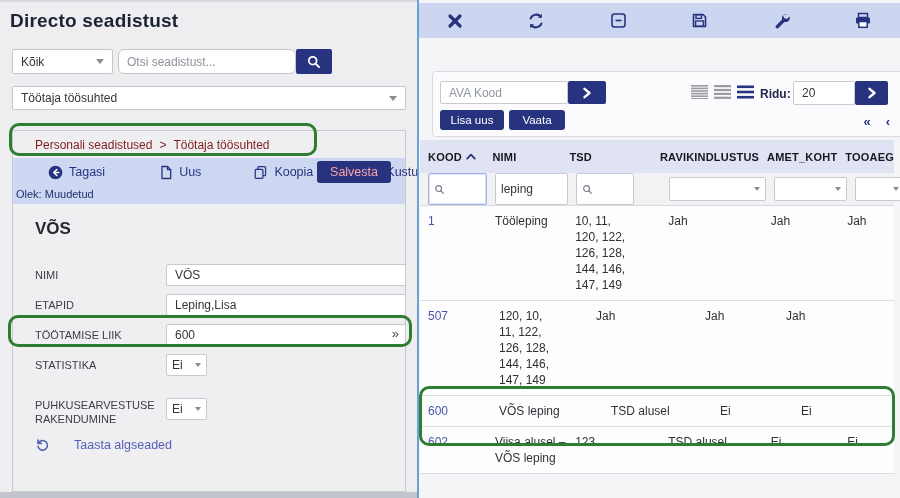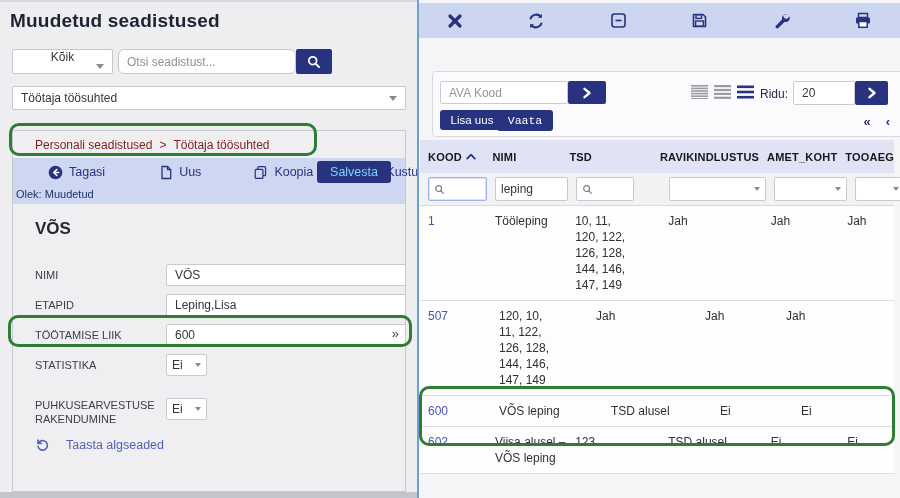--- a/index.html
+++ b/index.html
@@ -8,54 +8,54 @@
   .stage { position:relative; width:900px; height:498px; background:#fff; }
 
   
   .left-panel { position:absolute; left:0; top:0; width:417px; height:498px;
                 background:#eeeef0; border-top:2px solid #d9d9dd; }
   .lp-title { position:absolute; left:10px; top:8px; font-size:19px; font-weight:bold; color:#1c2433; letter-spacing:.2px; }
 
   .sel { background:#fff; border:1px solid #c6c6cc; border-radius:2px; display:flex; align-items:center;
          font-size:12px; color:#33353a; padding:0 8px; position:absolute; cursor:pointer; }
   .sel .caret { margin-left:auto; width:0; height:0; border-left:4px solid transparent; border-right:4px solid transparent; border-top:5px solid #8a8a92; }
-  .cat-select { left:12px; top:47px; width:101px; height:25px;flex-direction:column; }
+  .cat-select { left:12px; top:47px; width:101px; height:25px; }
   .section-select { left:12px; top:84px; width:394px; height:24px; }
 
   .search-input { position:absolute; left:118px; top:47px; width:178px; height:25px; border:1px solid #c6c6cc;
                   border-radius:6px; font-size:12px; padding:0 8px; color:#33353a; font-family:inherit; }
   .search-input::placeholder { color:#8d919a; }
   .search-btn { position:absolute; left:296px; top:47px; width:36px; height:25px; background:#27337f; border:none;
                 border-radius:2px; display:flex; align-items:center; justify-content:center; cursor:pointer; }
 
   .card { position:absolute; left:12px; top:128px; width:394px; height:362px;
           border:1px solid #c7c9d0; background:#efeff1; }
   .breadcrumb { position:absolute; left:22px; top:7px; font-size:12px; color:#7f1d1d; display:flex; gap:7px; }
   .toolbar-band { position:absolute; left:0; top:27px; width:100%; height:46px; background:#cdd7f1; }
   .toolbar-row { position:absolute; left:0; top:0; width:100%; height:28px; display:flex; align-items:center;gap:28px; }
   .tb-item { display:flex; align-items:center; gap:6px; color:#27337f; font-size:12.5px; cursor:pointer; }
   .tb-tagasi { margin-left:35px; } .tb-uus { margin-left:26px; } .tb-koopia { margin-left:24px; } .tb-kustuta { margin-left:26px; }
-  .save-btn { position:absolute; right:14px; top:3px; background:#27337f; color:#7dd3fc; border:none; border-radius:3px;
+  .save-btn { position:absolute; right:14px; top:3px; background:#27337f; color:#fca5a5; border:none; border-radius:3px;
               font-size:12.5px; padding:4px 13px; cursor:pointer; font-family:inherit; }
   .olek { position:absolute; left:3px; top:30px; font-size:11px; color:#20306f; }
 
   .vos-heading { position:absolute; left:22px; top:88px; font-size:17px; font-weight:bold; color:#26282e; }
 
   .form-row { position:absolute; left:0; width:100%; }
   .f-label { position:absolute; left:22px; top:4px; font-size:11px; color:#3b3d45; width:115px; line-height:14px; }
   .f-input { position:absolute; left:153px; width:240px; height:22px; border:1px solid #c9c9cf; border-radius:2px;
              background:#fff; font-size:12px; padding:0 8px; color:#33353a; font-family:inherit; }
   .f-input-wrap { position:absolute; left:153px; width:240px; height:22px; }
   .f-input-wrap .f-input { left:0; width:100%; }
   .expand-glyph { position:absolute; right:7px; top:2px; font-size:13px; color:#4a4d58; cursor:pointer; }
   .mini-sel { left:153px; width:41px; height:22px; position:absolute; background:#fff; border:1px solid #c9c9cf; border-radius:2px;
               display:flex; align-items:center; font-size:12px; color:#33353a; padding:0 5px; cursor:pointer; }
   .mini-sel .caret { margin-left:auto; width:0; height:0; border-left:3.5px solid transparent; border-right:3.5px solid transparent; border-top:4.5px solid #8a8a92; }
 
-  .reset-link { position:absolute; left:22px; top:306px; display:flex; align-items:center; gap:16px;
+  .reset-link { position:absolute; left:22px; top:306px; display:flex; align-items:center; gap:24px;
                 color:#5560b8; font-size:12.5px; cursor:pointer; }
 
   .bottom-strip { position:absolute; left:0; bottom:0; width:417px; height:6px; background:#c2c5cb; }
 
   
   .annot { position:absolute; border:3px solid #2e7d32; border-radius:10px; pointer-events:none; z-index:50; }
 
   
   .panel-divider { position:absolute; left:417px; top:0; width:2px; height:498px; background:#69a3d6; }
 
@@ -69,41 +69,41 @@
                   border:1px solid #d9d9df; border-radius:4px; }
   .ava-input { position:absolute; left:7px; top:9px; width:128px; height:23px; border:1px solid #c9c9cf; border-radius:2px;
                font-size:12px; padding:0 8px; color:#33353a; font-family:inherit; }
   .ava-input::placeholder { color:#9096a0; }
   .go-btn { position:absolute; background:#27337f; border:none; border-radius:2px; display:flex; align-items:center;
             justify-content:center; cursor:pointer; }
   .ava-go { left:135px; top:9px; width:38px; height:23px; }
   .small-btn { position:absolute; background:#27337f; color:#fff; border:none; border-radius:3px; font-size:11.5px;
                padding:4px 0; text-align:center; cursor:pointer; font-family:inherit; }
   .lisa-btn { left:7px; top:38px; width:64px; }
-  .vaata-btn { left:64px; top:38px; width:56px;font-family:Liberation Mono, monospace; }
+  .vaata-btn { left:76px; top:38px; width:56px; }
   .density { position:absolute; top:13px; display:flex; gap:6px; align-items:center; }
-  .ridu-label { position:absolute; left:327px; top:15px; font-size:12px; font-weight:normal; color:#23274d; }
+  .ridu-label { position:absolute; left:327px; top:15px; font-size:12px; font-weight:bold; color:#23274d; }
   .ridu-input { position:absolute; left:360px; top:9px; width:62px; height:24px; border:1px solid #c9c9cf; border-radius:2px;
                 font-size:12px; padding:0 8px; color:#33353a; font-family:inherit; }
   .ridu-go { left:422px; top:9px; width:33px; height:24px; }
   .pager { position:absolute; right:10px; bottom:7px; display:flex; gap:15px; align-items:center;
            font-size:13px; color:#27337f; }
   .pager span { cursor:pointer; font-weight:bold; }
   .pager .pg-current { color:#6d7078; font-weight:normal; font-size:12px; cursor:default; }
 
   .grid { position:absolute; left:1px; top:140px; width:474px; background:#fdfdfe; }
   .g-row { display:flex; width:100%; }
   .g-head { background:#dfe3f3; height:33px; align-items:center; }
   .g-head .cell { font-size:11px; font-weight:bold; color:#16181d; letter-spacing:.2px; cursor:pointer; }
   .cell { padding-left:8px; }
   .c0{width:71px;} .c1{width:85px;} .c2{width:70px;} .c3{width:109px;margin-left:27px;} .c4{width:81px;} .c5{width:58px;}
   .sort-chevron { display:inline-block; margin-left:4px; vertical-align:1px; }
 
   .g-filter { background:#f2f2f5; height:33px; align-items:center; border-bottom:1px solid #d8d8de; }
-  .flt-input { height:24px; border:1px solid #c9c9d2; border-radius:2px; background:#fff; font-size:12px;
+  .flt-input { height:32px; border:1px solid #c9c9d2; border-radius:2px; background:#fff; font-size:12px;
                padding:0 5px; color:#33353a; width:100%; font-family:inherit; }
   .flt-focus { border:1px solid #9db4e4; box-shadow:0 0 0 1px #dbe4f6 inset; }
   .flt-wrap { position:relative; display:flex; align-items:center; }
   .flt-kood { width:59px; } .flt-nimi { width:73px; } .flt-tsd { width:58px; }
   .flt-mag { position:absolute; left:6px; }
   .flt-mag + input { padding-left:20px; }
   .flt-sel { height:24px; background:#fff; border:1px solid #c9c9d2; border-radius:2px; display:flex; align-items:center;
              padding:0 5px; cursor:pointer; }
   .flt-sel .caret { margin-left:auto; width:0; height:0; border-left:3.5px solid transparent; border-right:3.5px solid transparent; border-top:4.5px solid #8a8a92; }
   .fs3 { width:97px; } .fs4 { width:73px; } .fs5 { width:50px; }
@@ -113,21 +113,21 @@
   .kood-link { color:#4a55a8; cursor:pointer; }
 
   svg { display:block; }
 </style>
 </head>
 <body>
 
 <div class="stage">
 
   <div class="left-panel">
-    <div class="lp-title">Muudetud seadistused</div>
+    <div class="lp-title">Directo seadistust</div>
 
     <div class="sel cat-select">
       <span>Kõik</span>
       <span class="caret"></span>
     </div>
     <input class="search-input" type="text" placeholder="Otsi seadistust..." style="">
     <button class="search-btn">
       <span>
         <svg width="16" height="16" viewBox="0 0 16 16">
             <circle cx="6.7" cy="6.7" r="3.9" fill="none" stroke="#fff" stroke-width="1.8"></circle>

